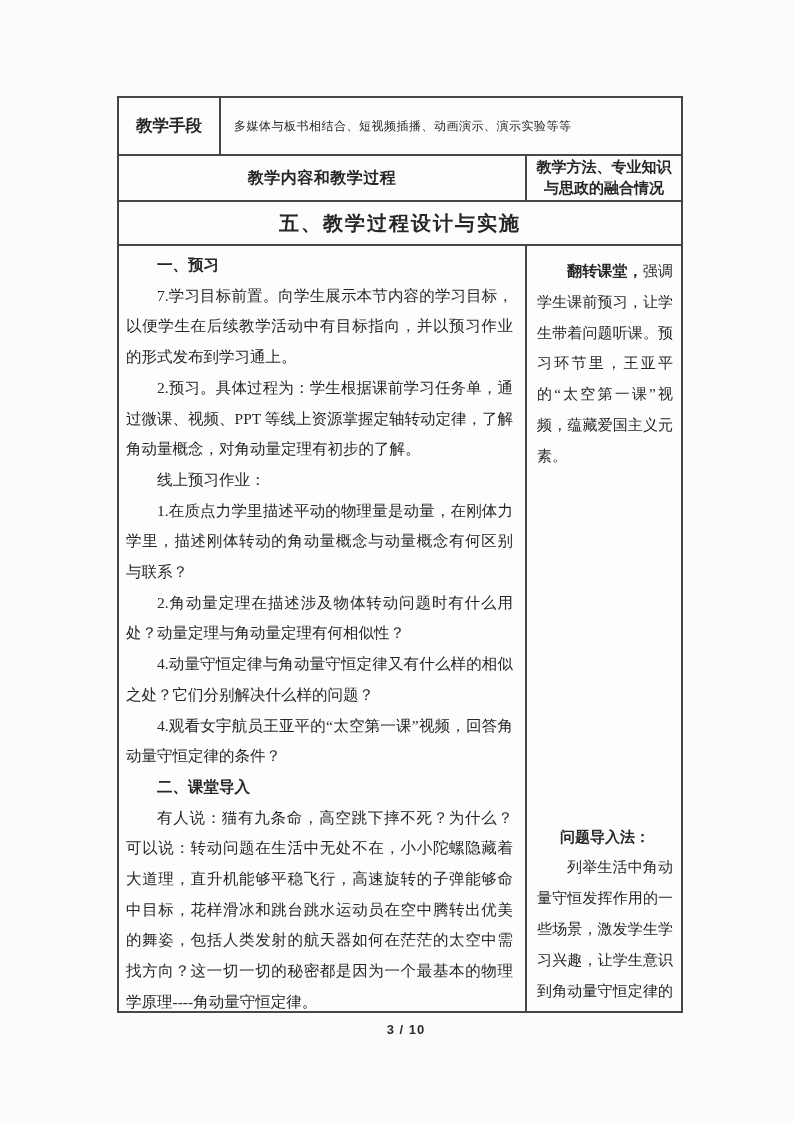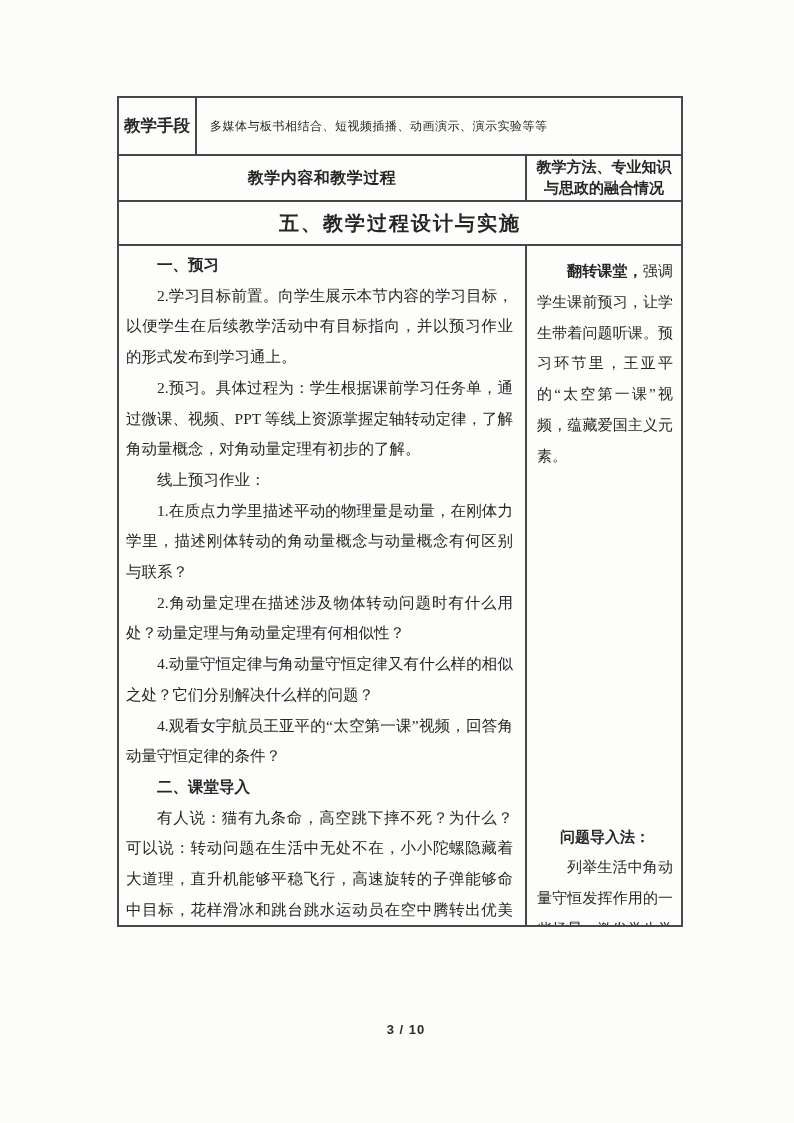--- a/index.html
+++ b/index.html
@@ -17,21 +17,21 @@
     box-sizing:border-box;
     background:#fdfdfb;
   }
   .row { display:flex; box-sizing:border-box; }
   .row + .row { border-top:2px solid #474747; }
   .cell { box-sizing:border-box; }
   .cell + .cell { border-left:2px solid #474747; }
 
   .row-means { height:56px; }
   .means-label {
-    width:76px; display:flex; align-items:center; justify-content:center;
+    width:100px; display:flex; align-items:center; justify-content:center;
     font-weight:bold; font-size:16.5px;
   }
   .means-value {
     flex:1; display:flex; align-items:center;
     padding:0 8px 0 13px; font-size:12px; letter-spacing:0.5px;
     white-space:nowrap; overflow:hidden;
   }
 
   .row-title { height:44px; align-items:center; justify-content:center; }
   .section-title { font-weight:bold; font-size:20px; letter-spacing:2px; }
@@ -41,21 +41,21 @@
   .col-right { flex:1; }
   .header-left {
     display:flex; align-items:center; justify-content:center;
     font-weight:bold; font-size:16px; letter-spacing:0.5px;
   }
   .header-right {
     display:flex; align-items:center; justify-content:center; text-align:center;
     font-weight:bold; font-size:15px; line-height:21px; padding:0 9px;
   }
 
-  .row-body { height:681px; }
+  .row-body { height:767px; }
   .body-left {
     padding:4px 12px 0 7px;
     font-size:15.5px; line-height:30.7px;
     text-align:justify; overflow:hidden;
   }
   .body-left p { margin:0; text-indent:2em; }
   .bheading { font-weight:bold; }
 
   .body-right {
     padding:10px 8px 0 10px;
@@ -91,21 +91,21 @@
     <div class="cell col-right header-right">教学方法、专业知识与思政的融合情况</div>
   </div>
 
   <div class="row row-title">
     <div class="section-title">五、教学过程设计与实施</div>
   </div>
 
   <div class="row row-body">
     <div class="cell col-left body-left">
       <p class="bheading">一、预习</p>
-      <p>2.学习目标前置。向学生展示本节内容的学习目标，以便学生在后续教学活动中有目标指向，并以预习作业的形式发布到学习通上。</p>
+      <p>7.学习目标前置。向学生展示本节内容的学习目标，以便学生在后续教学活动中有目标指向，并以预习作业的形式发布到学习通上。</p>
       <p>2.预习。具体过程为：学生根据课前学习任务单，通过微课、视频、PPT 等线上资源掌握定轴转动定律，了解角动量概念，对角动量定理有初步的了解。</p>
       <p>线上预习作业：</p>
       <p>1.在质点力学里描述平动的物理量是动量，在刚体力学里，描述刚体转动的角动量概念与动量概念有何区别与联系？</p>
       <p>2.角动量定理在描述涉及物体转动问题时有什么用处？动量定理与角动量定理有何相似性？</p>
       <p>4.动量守恒定律与角动量守恒定律又有什么样的相似之处？它们分别解决什么样的问题？</p>
       <p>4.观看女宇航员王亚平的“太空第一课”视频，回答角动量守恒定律的条件？</p>
       <p class="bheading">二、课堂导入</p>
       <p>有人说：猫有九条命，高空跳下摔不死？为什么？可以说：转动问题在生活中无处不在，小小陀螺隐藏着大道理，直升机能够平稳飞行，高速旋转的子弹能够命中目标，花样滑冰和跳台跳水运动员在空中腾转出优美的舞姿，包括人类发射的航天器如何在茫茫的太空中需找方向？这一切一切的秘密都是因为一个最基本的物理学原理----角动量守恒定律。</p>
     </div>
 

